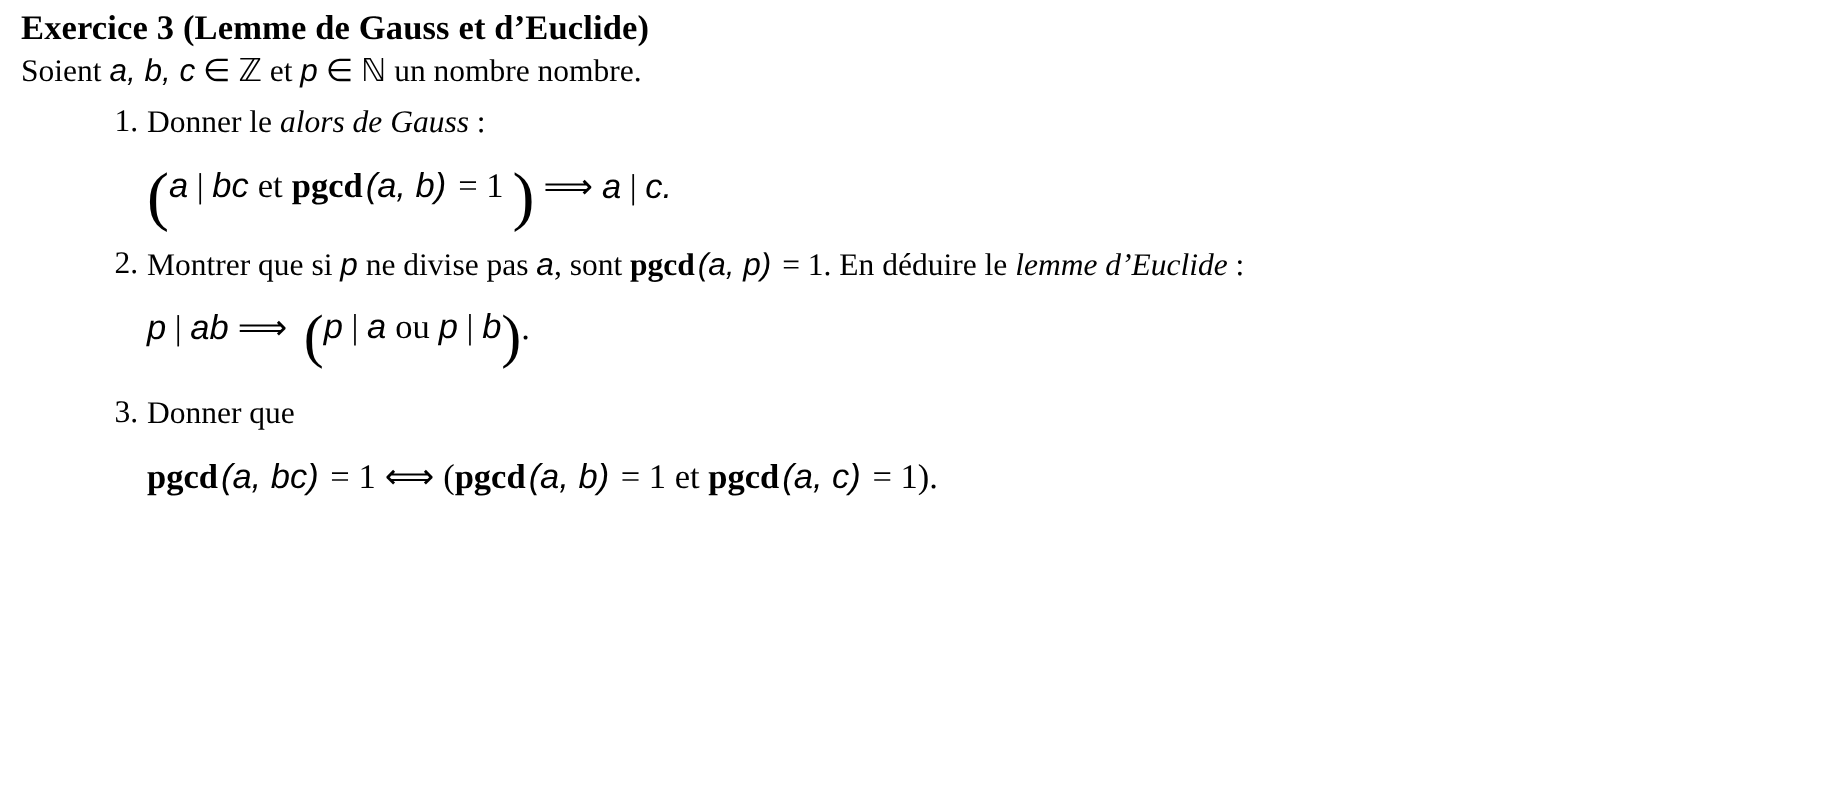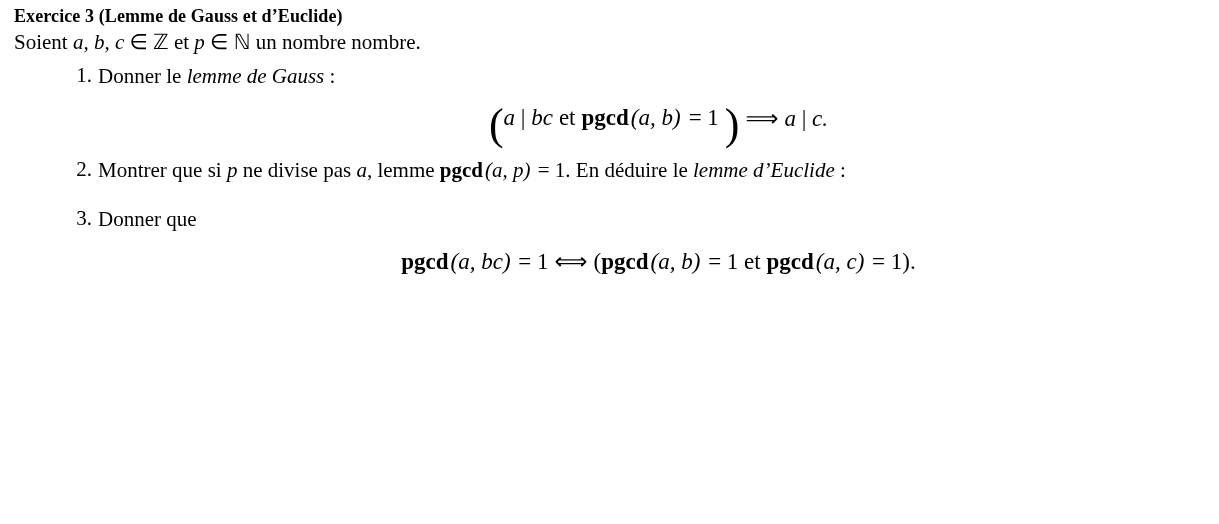--- a/index.html
+++ b/index.html
@@ -15,21 +15,21 @@
     overflow: hidden;
   }
   .page {
     position: relative;
     width: 1219px;
     height: 524px;
     padding: 0;
   }
   .title {
     font-weight: bold;
-    font-size: 18px;
+    font-size: 23px;
     margin: 6px 0 0 14px;
     letter-spacing: 0.1px;
   }
   .intro {
     font-size: 21px;
     margin: 3px 0 0 14px;
   }
   ol.items {
     list-style: none;
     margin: 8px 0 0 0;
@@ -47,27 +47,26 @@
     top: 0;
     width: 34px;
     text-align: right;
     font-size: 21px;
   }
   .item-text {
     display: block;
     line-height: 1.25;
   }
   .it { font-style: italic; }
-  .mi { font-style: italic; font-family: Liberation Serif, serif; }
+  .mi { font-style: italic; font-family: Liberation Sans, sans-serif; }
   .bf { font-weight: bold; }
   .math {
     font-family: "Liberation Serif", serif;
   }
   .display {
-    text-align: center;
     font-size: 23px;
     margin: 14px 0 0 0;
   }
   .display-1 { margin-top: 16px; }
   .sub {
     display: block;
     margin: 22px 0 0 41px;
     font-size: 21px;
   }
   
@@ -106,35 +105,38 @@
 
   <div class="intro">
     <span>Soient </span><span class="mi">a, b, c</span><span> ∈ ℤ et </span><span class="mi">p</span><span> ∈ ℕ un nombre nombre.</span>
   </div>
 
   <ol class="items">
 
     <li>
       <span class="num">1.</span>
       <span class="item-text">
-        <span>Donner le </span><span class="it">lemme de Gauss</span><span> :</span>
+        <span>Donner le </span><span class="it">alors de Gauss</span><span> :</span>
       </span>
 
       <div class="display display-1 math">
         <span class="bigparen">(</span><span class="inner"><span class="mi">a</span><span> | </span><span class="mi">bc</span><span class="op">et</span><span class="bf">pgcd</span><span class="mi thin">(a, b)</span><span class="op">= 1</span></span><span class="bigparen">)</span><span class="op">⟹</span><span class="mi">a</span><span> | </span><span class="mi">c.</span>
       </div>
 
     </li>
 
     <li style="margin-top:14px;">
       <span class="num">2.</span>
       <span class="item-text item2-line">
-        <span>Montrer que si </span><span class="mi">p</span><span> ne divise pas </span><span class="mi">a</span><span>, lemme </span><span class="bf">pgcd</span><span class="mi thin">(a, p)</span><span> = 1</span><span>. En déduire le </span><span class="it">lemme d’Euclide</span><span> :</span>
+        <span>Montrer que si </span><span class="mi">p</span><span> ne divise pas </span><span class="mi">a</span><span>, sont </span><span class="bf">pgcd</span><span class="mi thin">(a, p)</span><span> = 1</span><span>. En déduire le </span><span class="it">lemme d’Euclide</span><span> :</span>
       </span>
 
+      <div class="display math">
+        <span class="mi">p</span><span> | </span><span class="mi">ab</span><span class="op">⟹</span><span class="spacer-small"></span><span class="midparen">(</span><span class="inner"><span class="mi">p</span><span> | </span><span class="mi">a</span><span class="op">ou</span><span class="mi">p</span><span> | </span><span class="mi">b</span></span><span class="midparen">)</span><span>.</span>
+      </div>
     </li>
 
     <li class="item3" style="margin-top:22px;">
       <span class="num">3.</span>
       <span class="item-text">Donner que</span>
 
       <div class="display display-3 math">
         <span class="bf">pgcd</span><span class="mi thin">(a, bc)</span><span> = 1</span><span class="op">⟺</span><span>(</span><span class="bf">pgcd</span><span class="mi thin">(a, b)</span><span> = 1</span><span> et </span><span class="bf">pgcd</span><span class="mi thin">(a, c)</span><span> = 1</span><span>)</span><span>.</span>
       </div>
     </li>

